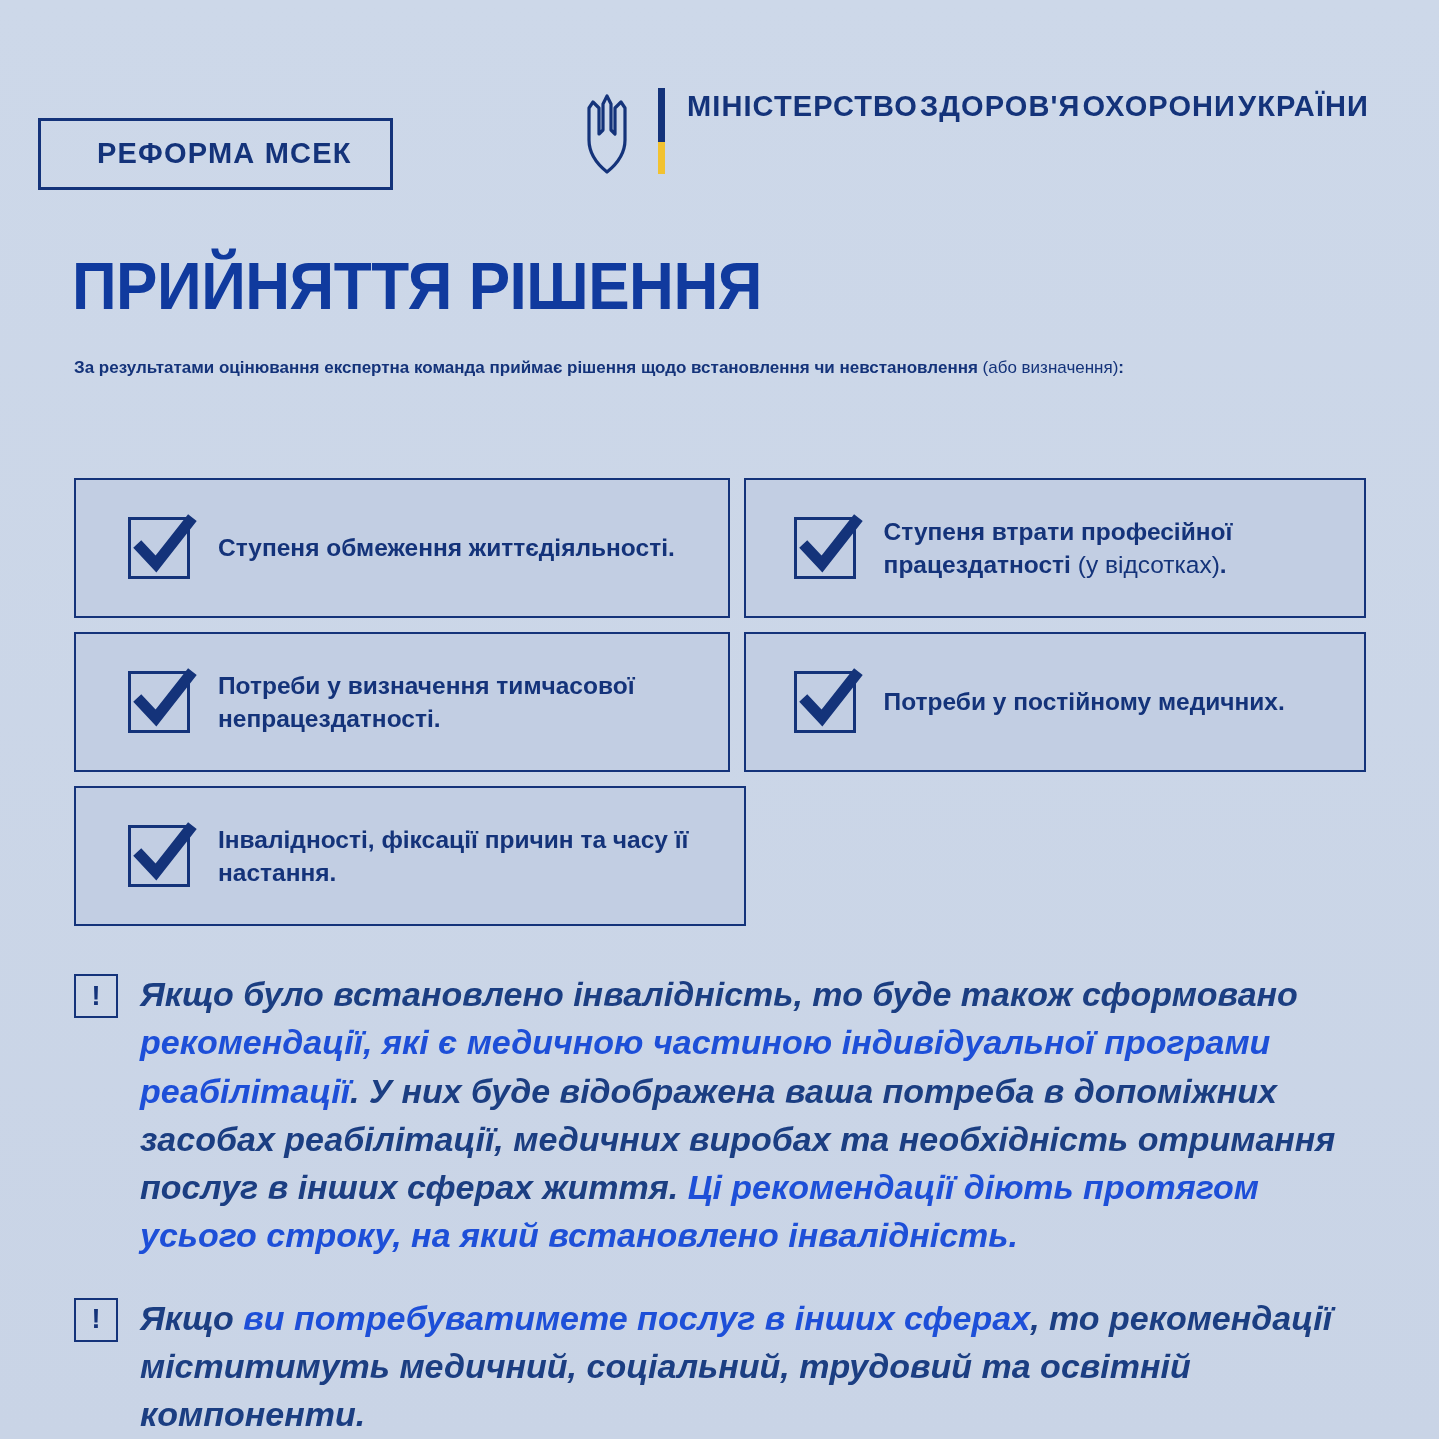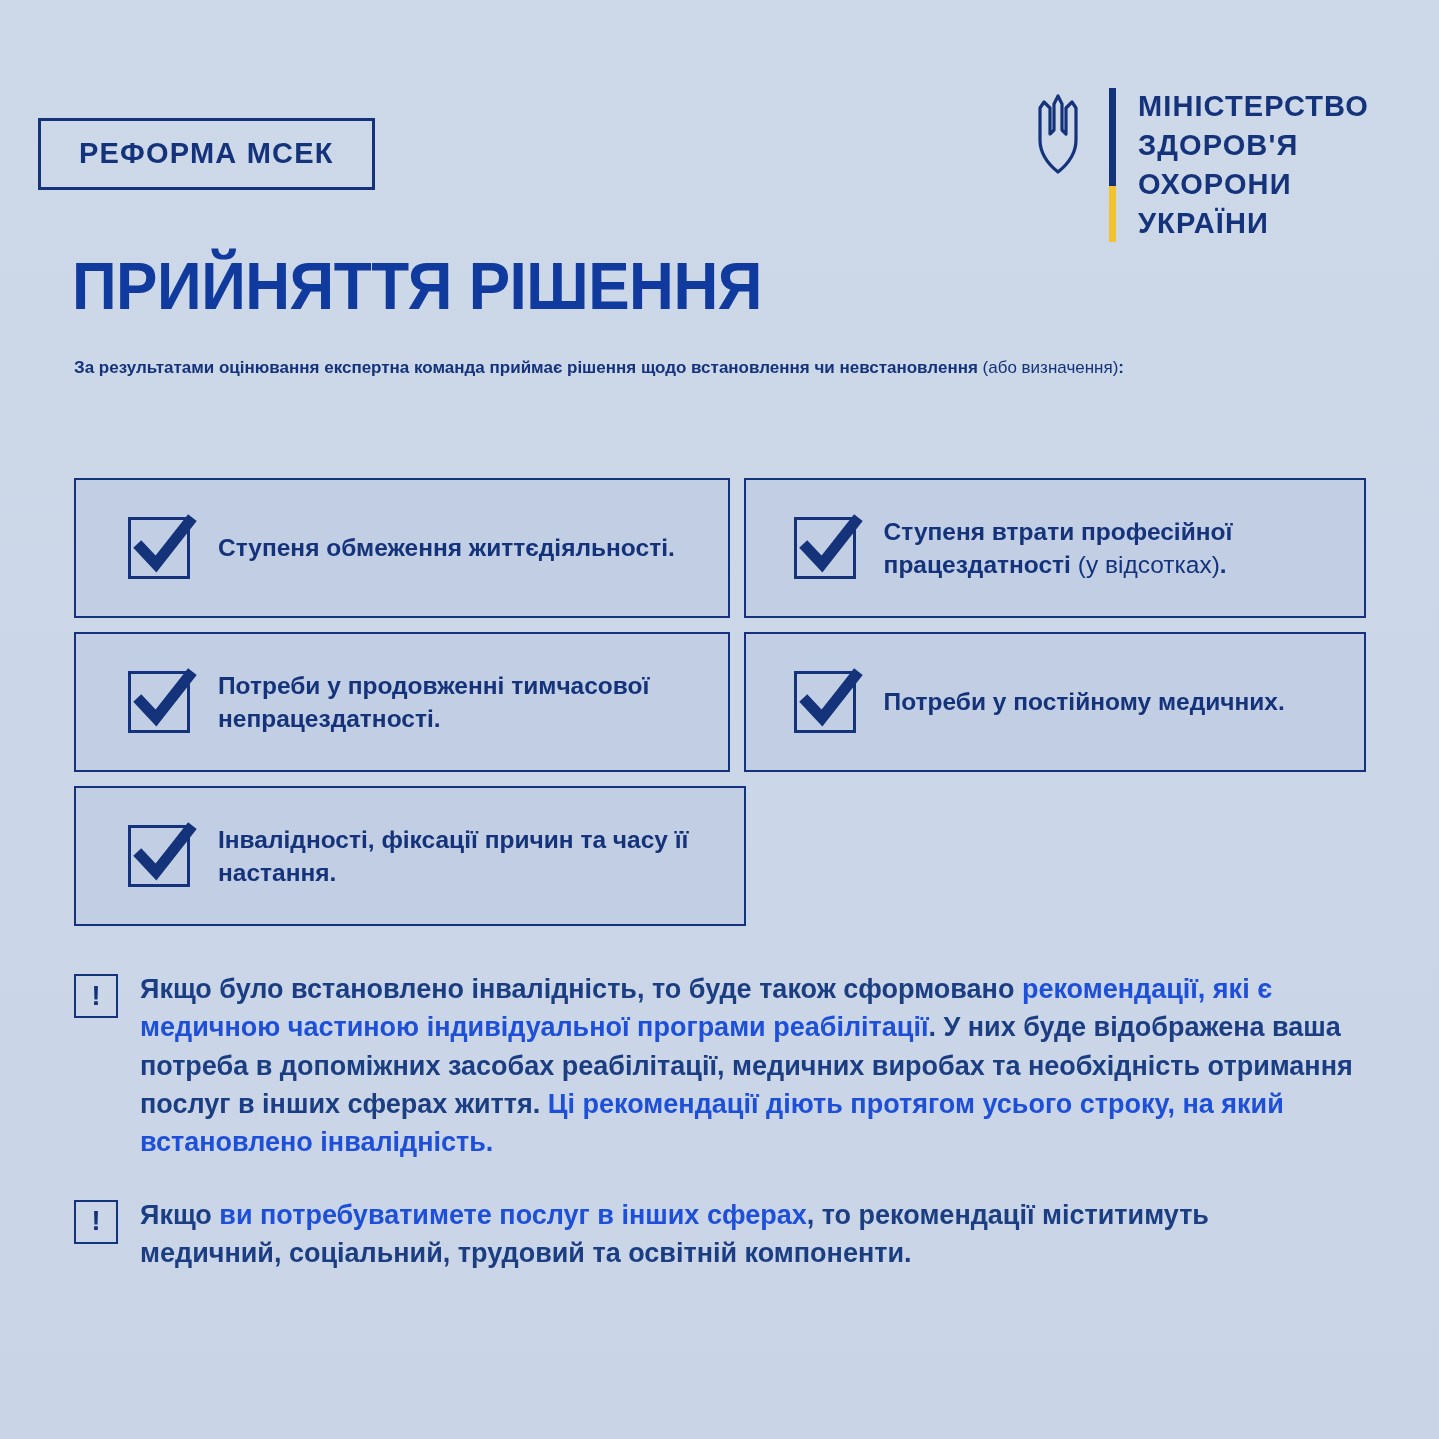--- a/index.html
+++ b/index.html
@@ -23,21 +23,21 @@
   .header {
     position: absolute;
     top: 0; left: 0; right: 0;
     height: 230px;
   }
   .tag-box {
     position: absolute;
     left: 38px;
     top: 118px;
     border: 3px solid #14337a;
-    padding: 16px 38px 17px 38px;
+    padding: 16px 38px 17px 56px;
   }
   .tag-box span {
     font-size: 29px;
     font-weight: 700;
     letter-spacing: 1.2px;
     color: #14337a;
   }
   .logo {
     position: absolute;
     right: 70px;
@@ -55,21 +55,21 @@
   }
   .logo-bars {
     width: 7px;
     display: flex;
     flex-direction: column;
   }
   .logo-bars .b1 { flex: 1.9; background: #14337a; }
   .logo-bars .b2 { flex: 1.1; background: #f2c230; }
   .logo-text {
     display: flex;
-    flex-direction: column;
+    flex-direction: row;
     justify-content: center;
     gap: 2px;
   }
   .logo-text span {
     font-size: 29px;
     font-weight: 700;
     line-height: 1.28;
     letter-spacing: 1.1px;
     color: #14337a;
   }
@@ -153,25 +153,26 @@
     border: 2px solid #14337a;
     display: flex;
     align-items: center;
     justify-content: center;
     font-size: 27px;
     font-weight: 700;
     color: #14337a;
     margin-top: 4px;
   }
   .note-text {
-    font-size: 27px;
+    font-size: 34px;
     line-height: 1.42;
     font-weight: 700;
     color: #1b3e82;
     max-width: 1215px;
+    font-style: italic;
   }
   .note-text .hl { color: #1d4fd8; font-weight: 700; }
 </style>
 </head>
 <body>
 
 <div class="page">
 
   <div class="header">
     <div class="tag-box">
@@ -225,21 +226,21 @@
       </div>
     </div>
 
     <div class="card-row">
       <div class="card left">
         <div class="checkbox">
           <svg width="72" height="72" viewBox="0 0 72 72" aria-hidden="true">
             <path d="M14 38 L29 54 L62 12" fill="none" stroke="#14337a" stroke-width="11" stroke-linecap="square" stroke-linejoin="miter"></path>
           </svg>
         </div>
-        <div class="card-text">Потреби у продовженні тимчасової непрацездатності.</div>
+        <div class="card-text">Потреби у визначення тимчасової непрацездатності.</div>
       </div>
 
       <div class="card right">
         <div class="checkbox">
           <svg width="72" height="72" viewBox="0 0 72 72" aria-hidden="true">
             <path d="M14 38 L29 54 L62 12" fill="none" stroke="#14337a" stroke-width="11" stroke-linecap="square" stroke-linejoin="miter"></path>
           </svg>
         </div>
         <div class="card-text">Потреби у постійному медичних.</div>
       </div>

